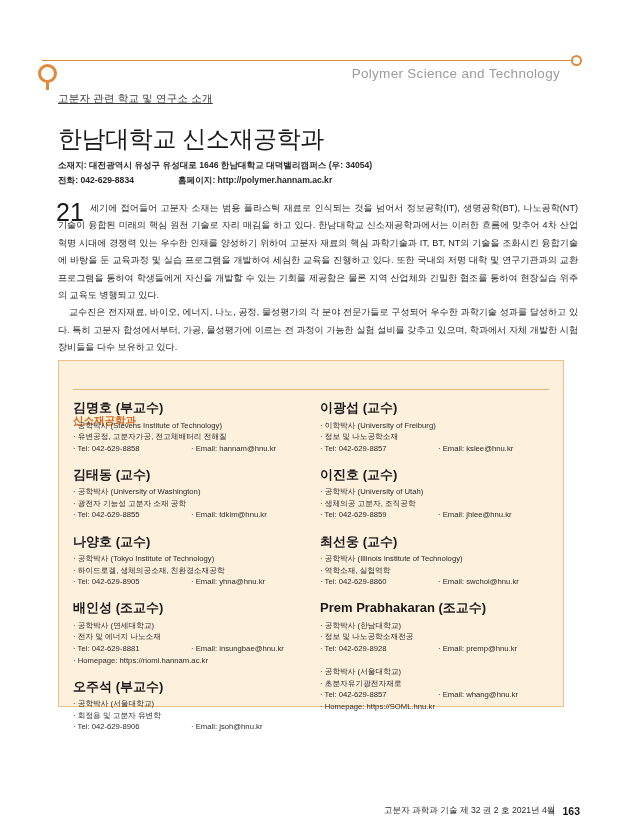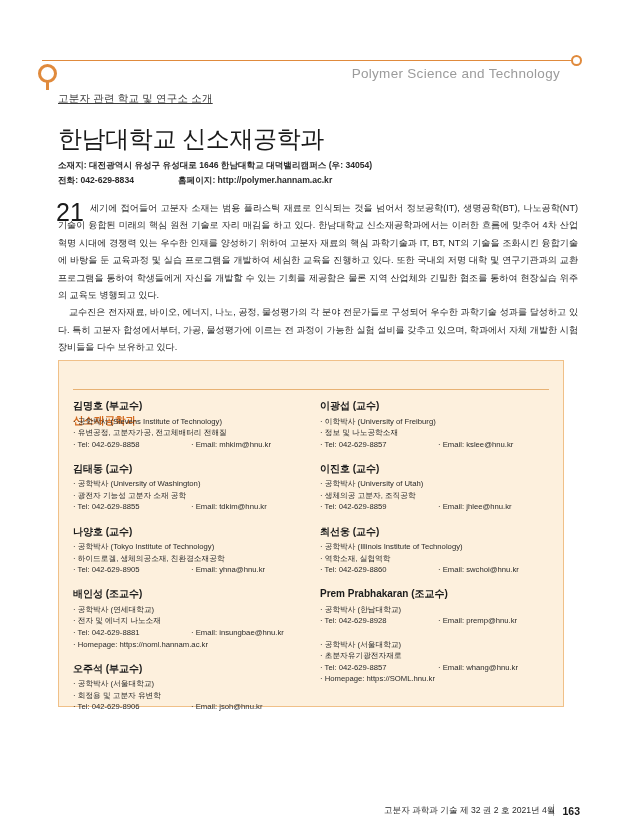--- a/index.html
+++ b/index.html
@@ -74,21 +74,21 @@
   .panel-rule{
     position:absolute;left:14px;top:28px;width:476px;height:1px;background:#e8b274;
   }
   .cols{
     position:absolute;left:14px;top:38px;width:476px;
     display:flex;gap:18px;
   }
   .col{width:229px;}
   .entry{margin-bottom:11.5px;}
   .entry .name{
-    font-size:10px;font-weight:bold;color:#1a1a1a;margin-bottom:2.5px;
+    font-size:13px;font-weight:bold;color:#1a1a1a;margin-bottom:2.5px;
   }
   .entry .name .rank{font-weight:bold;}
   .entry .line{
     font-size:7.7px;color:#2a2a2a;line-height:11.6px;white-space:nowrap;
   }
   .contact{position:relative;height:11.6px;}
   .contact .email{position:absolute;left:118px;top:0;}
   .footer{
     position:absolute;right:42px;top:805px;font-size:8.6px;color:#2b2b2b;
     display:flex;align-items:flex-start;gap:7px;
@@ -136,21 +136,21 @@
 
       <div class="entry">
         <div class="name">
           <span>김명호</span>
           <span class="rank">(부교수)</span>
         </div>
         <div class="line">· 공학박사 (Stevens Institute of Technology)</div>
         <div class="line">· 유변공정, 고분자가공, 전고체배터리 전해질</div>
         <div class="line contact">
           <span>· Tel: 042-629-8858</span>
-          <span class="email">· Email: mhkim@hnu.kr</span>
+          <span class="email">· Email: hannam@hnu.kr</span>
         </div>
       </div>
 
       <div class="entry">
         <div class="name">
           <span>김태동</span>
           <span class="rank">(교수)</span>
         </div>
         <div class="line">· 공학박사 (University of Washington)</div>
         <div class="line">· 광전자 기능성 고분자 소재 공학</div>
@@ -242,20 +242,21 @@
           <span class="email">· Email: swchoi@hnu.kr</span>
         </div>
       </div>
 
       <div class="entry">
         <div class="name">
           <span>Prem Prabhakaran</span>
           <span class="rank">(조교수)</span>
         </div>
         <div class="line">· 공학박사 (한남대학교)</div>
+        <div class="line">· 정보 및 나노공학소재전공</div>
         <div class="line contact">
           <span>· Tel: 042-629-8928</span>
           <span class="email">· Email: premp@hnu.kr</span>
         </div>
       </div>
 
       <div class="entry">
         <div class="line">· 공학박사 (서울대학교)</div>
         <div class="line">· 초분자유기광전자재로</div>
         <div class="line contact">

